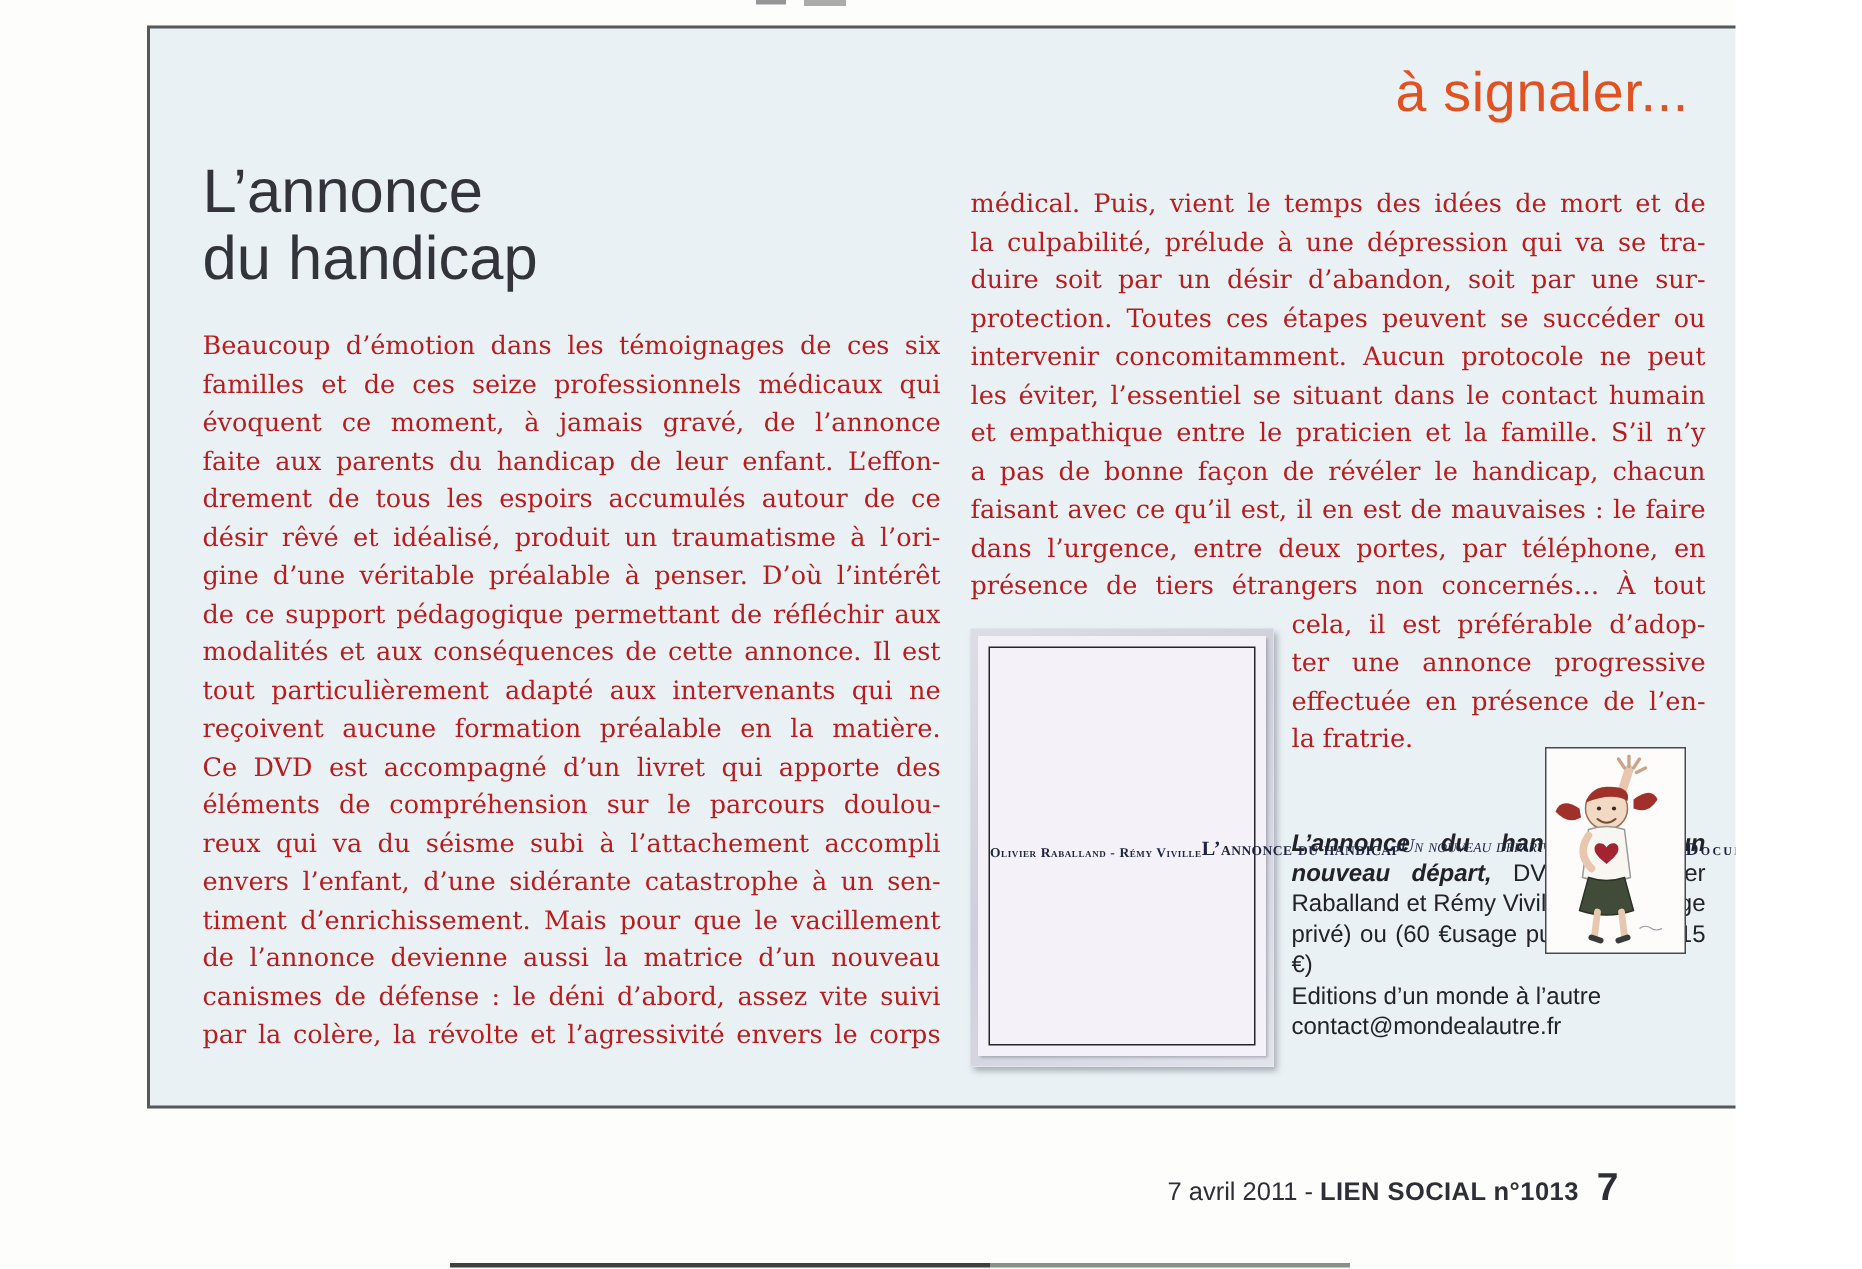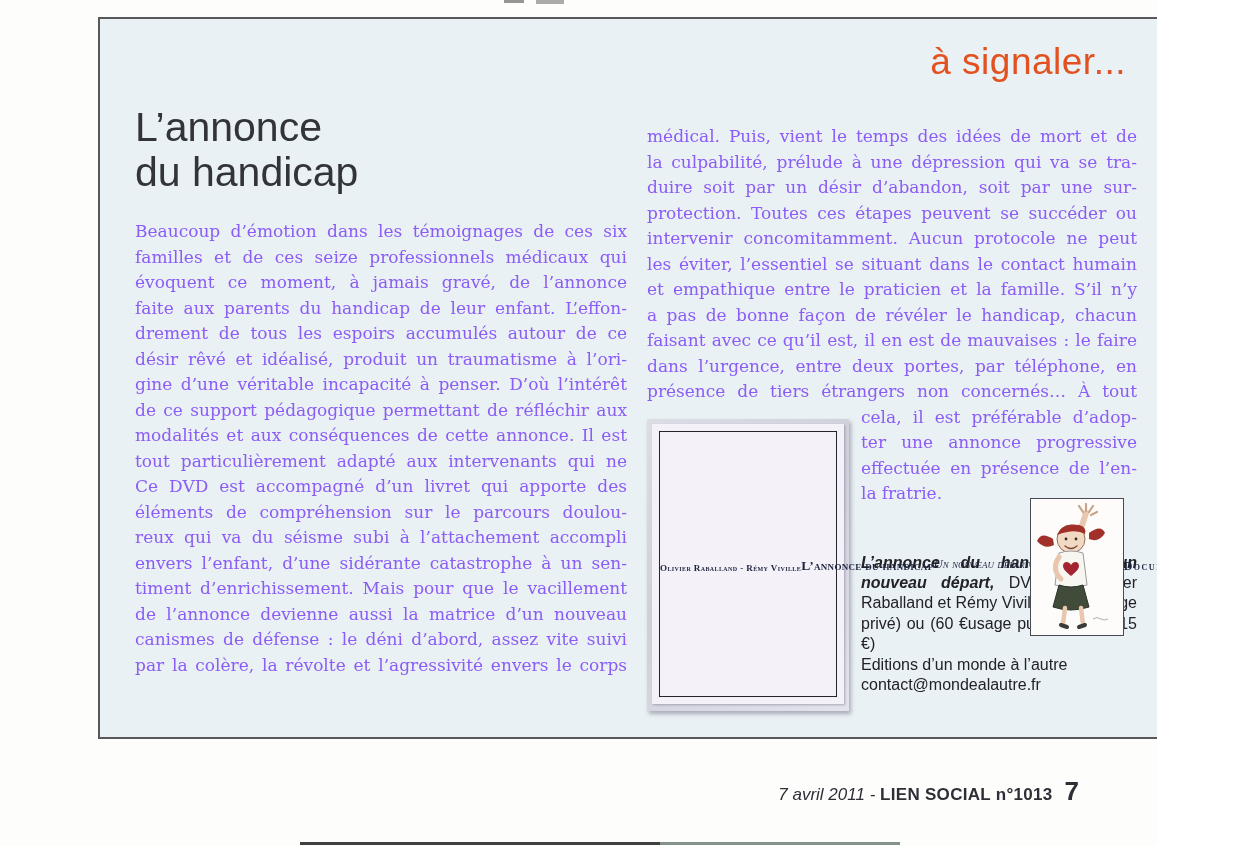--- a/index.html
+++ b/index.html
@@ -11,21 +11,21 @@
   
   .signal{position:absolute;top:22px;right:48px;font-size:37px;font-weight:500;
           color:#e2511f;letter-spacing:0.5px;}
   
   .leftcol{position:absolute;left:35px;top:69px;width:492px;}
   .rightcol{position:absolute;left:547px;top:105px;width:490px;}
   .title{color:#33333c;font-size:41px;line-height:45px;font-weight:500;margin:17px 0 0 0;}
   .title span{display:block;}
   .bodylines{margin-top:24px;}
   .jline{font-family:"DejaVu Serif",serif;font-size:17px;line-height:25.5px;
-         color:#8b5cf6;text-align:justify;text-align-last:justify;word-spacing:-0.3px;}
+         color:#b91c1c;text-align:justify;text-align-last:justify;word-spacing:-0.3px;}
   .jline.end{text-align-last:left;}
   
   .dvd-block{float:left;width:202px;height:292px;margin:14px 12px 8px 0;position:relative;
              background:linear-gradient(140deg,#dddde6 0%,#cfcfdb 45%,#e3e3ec 100%);
              box-shadow:2px 3px 4px rgba(90,90,110,0.45);}
   .dvd-sketch{position:absolute;inset:0;}
   .cover{position:absolute;left:5px;top:5px;right:5px;bottom:7px;background:#f4f2f8;
          box-shadow:1px 1px 2px rgba(60,60,80,0.35);}
   .cover-inner{position:absolute;inset:7px;border:1.5px solid #24242c;
                display:flex;flex-direction:row;align-items:center;
@@ -45,21 +45,21 @@
            padding-bottom:1px;}
   
   .caption{margin-top:46px;font-size:16px;line-height:20.4px;color:#222228;}
   .cap-par{margin:0;text-align:justify;}
   .cap-bold{font-weight:bold;font-style:italic;}
   .cap-line{margin:0;}
   
   .footer{position:absolute;top:776px;right:78px;color:#2e2e36;font-size:17px;
           display:flex;align-items:baseline;}
   .f-bold{font-weight:bold;letter-spacing:0.3px;white-space:pre;}
-  .f-date{white-space:pre;font-style:italic;}
+  .f-date{white-space:pre;}
   .f-page{font-weight:bold;font-size:26px;margin-left:12px;}
   
   .scan-bottom-1{position:absolute;left:300px;top:842px;width:360px;height:3px;
                  background:#1f1f1f;opacity:0.85;}
   .scan-bottom-2{position:absolute;left:660px;top:842px;width:240px;height:3px;
                  background:#50645a;opacity:0.7;}
   .scan-top-1{position:absolute;left:504px;top:0;width:20px;height:3px;background:#303030;opacity:0.5;}
   .scan-top-2{position:absolute;left:536px;top:0;width:28px;height:4px;background:#303030;opacity:0.4;}
   .scan-right{position:absolute;left:1237px;top:610px;width:2px;height:236px;background:#d6d6d2;}
 </style>
@@ -77,24 +77,25 @@
         <span>L’annonce</span>
         <span>du handicap</span>
       </h1>
       <div class="bodylines">
         <div class="jline">Beaucoup d’émotion dans les témoignages de ces six</div>
         <div class="jline">familles et de ces seize professionnels médicaux qui</div>
         <div class="jline">évoquent ce moment, à jamais gravé, de l’annonce</div>
         <div class="jline">faite aux parents du handicap de leur enfant. L’effon-</div>
         <div class="jline">drement de tous les espoirs accumulés autour de ce</div>
         <div class="jline">désir rêvé et idéalisé, produit un traumatisme à l’ori-</div>
-        <div class="jline">gine d’une véritable incapacité à penser. D’où l’intérêt</div>
+        <div class="jline">gine d’une véritable préalable à penser. D’où l’intérêt</div>
         <div class="jline">de ce support pédagogique permettant de réfléchir aux</div>
         <div class="jline">modalités et aux conséquences de cette annonce. Il est</div>
         <div class="jline">tout particulièrement adapté aux intervenants qui ne</div>
+        <div class="jline">reçoivent aucune formation préalable en la matière.</div>
         <div class="jline">Ce DVD est accompagné d’un livret qui apporte des</div>
         <div class="jline">éléments de compréhension sur le parcours doulou-</div>
         <div class="jline">reux qui va du séisme subi à l’attachement accompli</div>
         <div class="jline">envers l’enfant, d’une sidérante catastrophe à un sen-</div>
         <div class="jline">timent d’enrichissement. Mais pour que le vacillement</div>
         <div class="jline">de l’annonce devienne aussi la matrice d’un nouveau</div>
         <div class="jline">canismes de défense : le déni d’abord, assez vite suivi</div>
         <div class="jline">par la colère, la révolte et l’agressivité envers le corps</div>
       </div>
     </div>

